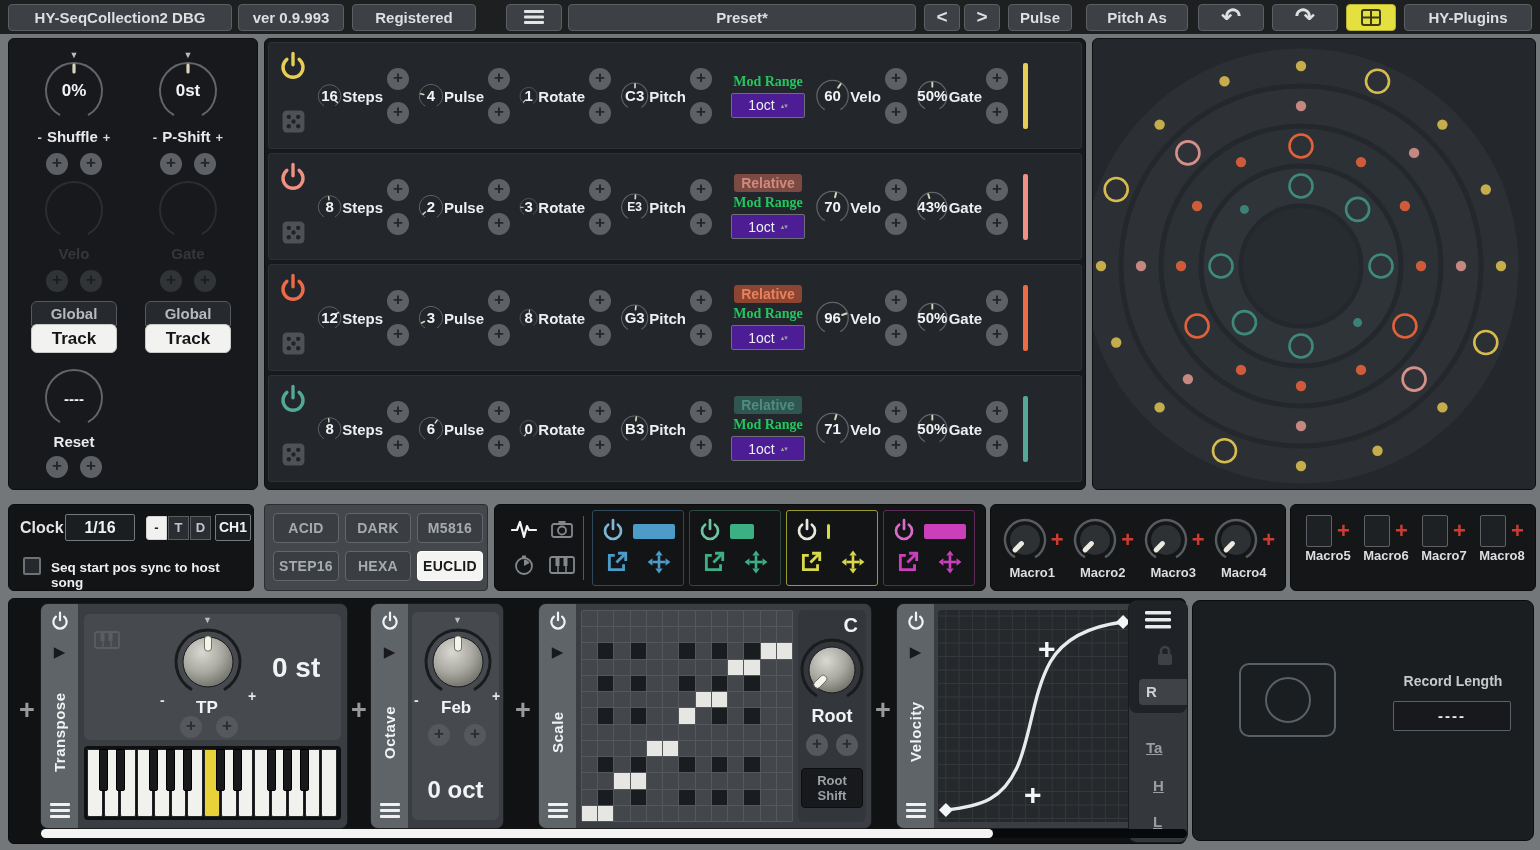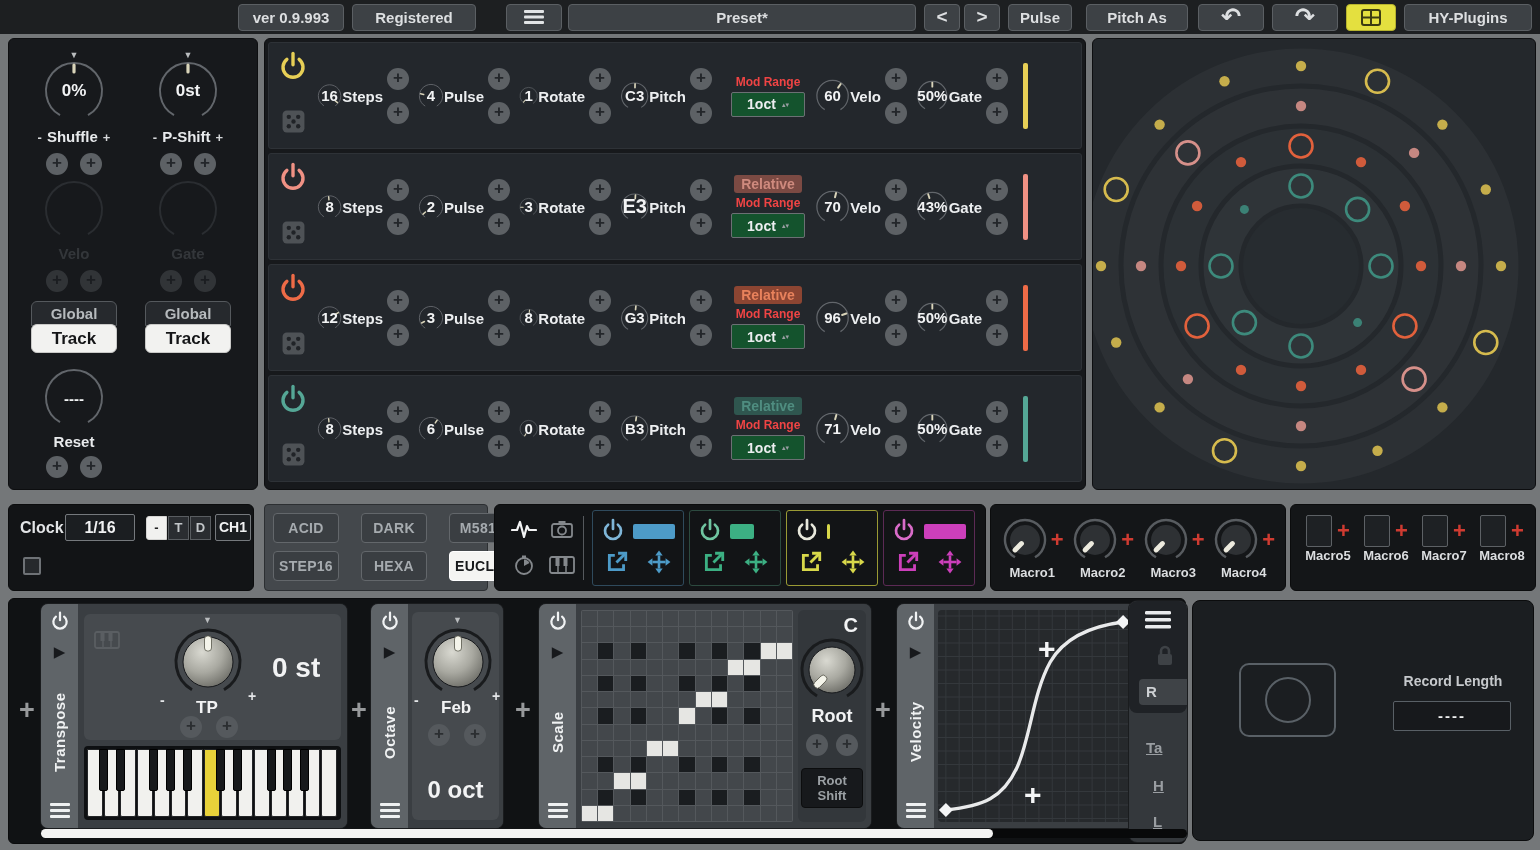--- a/index.html
+++ b/index.html
@@ -50,41 +50,41 @@
     border-radius:3px;display:flex;align-items:center;}
   .seqrow:last-child{margin-bottom:0;}
   .rowside{width:48px;height:100%;display:flex;flex-direction:column;justify-content:space-between;
     align-items:center;padding:8px 0 10px 0;}
   .kgroup{width:101px;display:flex;align-items:center;}
   .kcol{display:flex;flex-direction:row;align-items:center;width:66px;}
   .klabel{color:#eceef0;font-weight:bold;font-size:15px;margin-top:2px;}
   .pluscol{display:flex;flex-direction:column;gap:12px;margin-left:4px;}
   .modrange{width:94px;display:flex;flex-direction:column;align-items:center;gap:3px;}
   .badge{font-weight:bold;font-size:14px;padding:1px 7px;border-radius:3px;}
-  .mrlabel{color:#ef4444;font-weight:bold;font-size:12px;}
-  .mrsel{width:74px;height:25px;border:1px solid #6c7074;background:#14532d;border-radius:2px;color:#eceef0;
-    font-weight:bold;font-size:14px;display:flex;align-items:center;justify-content:center;gap:6px;}
+  .mrlabel{color:#22c55e;font-weight:bold;font-size:14px;font-family:Liberation Serif, serif;}
+  .mrsel{width:74px;height:25px;border:1px solid #6c7074;background:#4c1d95;border-radius:2px;color:#eceef0;
+    font-weight:normal;font-size:14px;display:flex;align-items:center;justify-content:center;gap:6px;}
   .spin{display:inline-flex;flex-direction:column;font-style:normal;color:#9a9ea2;font-size:7px;line-height:5px;}
   .rowbar{width:5px;height:66px;border-radius:2px;margin-left:6px;}
 
   
   #radial{left:1092px;top:38px;width:444px;height:452px;background:#24282c;border-radius:6px;border:1px solid #0d0e10;overflow:hidden;}
 
   
   #clockpanel{left:8px;top:504px;width:246px;height:87px;background:#121416;border-radius:6px;border:1px solid #0b0c0d;}
   .cl-label{color:#e2e4e6;font-weight:bold;font-size:16px;}
   .cl-box{border:1px solid #75797d;background:#1b1e21;color:#f0f1f2;font-weight:bold;text-align:center;border-radius:2px;}
   .seg{height:24px;width:21px;font-weight:bold;font-size:13px;text-align:center;line-height:22px;}
   .seg.on{background:#f1f1ef;color:#222;border-radius:3px 0 0 3px;border:1px solid #d5d5d3;}
   .seg.off{background:#2a2d31;color:#c2c6c9;border:1px solid #595d61;}
   .chk{width:18px;height:18px;border:2px solid #6e7276;background:#26292c;border-radius:2px;}
   .cl-sync{color:#eceef0;font-weight:bold;font-size:13.5px;}
 
   #modes{left:264px;top:504px;width:224px;height:87px;background:#44484c;border-radius:4px;border:1px solid #2c2f32;
-    display:grid;grid-template-columns:repeat(3,66px);grid-template-rows:30px 30px;gap:8px 22px;padding:8px;}
+    display:grid;grid-template-columns:repeat(3,66px);grid-template-rows:30px 30px;gap:8px 6px;padding:8px;}
   .mode{background:#3a3e42;border:1px solid #63676b;border-radius:4px;color:#a6abaf;font-weight:bold;font-size:14px;
     display:flex;align-items:center;justify-content:center;letter-spacing:.3px;}
   .mode.on{background:#f4f4f2;color:#17191b;border-color:#ffffff;}
 
   #modbar{left:494px;top:504px;width:492px;height:87px;background:#121416;border-radius:6px;border:1px solid #0b0c0d;
     display:flex;align-items:center;}
   .mb-icons{width:86px;height:100%;display:grid;grid-template-columns:38px 38px;grid-template-rows:36px 36px;
     padding:6px 0 0 10px;}
   .mb-icons span{display:flex;align-items:center;justify-content:center;}
   .mb-div{width:1px;height:64px;background:#55595d;margin:0 8px 0 2px;}
@@ -159,20 +159,21 @@
   #mr-len-label{position:absolute;left:190px;top:72px;width:140px;text-align:center;color:#c6c9cc;font-weight:bold;font-size:14px;}
   #mr-len-box{position:absolute;left:200px;top:100px;width:118px;height:30px;border:1px solid #596066;background:#17191c;
     border-radius:2px;color:#f0f1f2;font-weight:bold;font-size:15px;text-align:center;line-height:28px;letter-spacing:2px;}
 </style>
 </head>
 <body>
 
 <div id="stage">
 
   <div id="topbar" class="abs">
+    <div class="tbtn abs" style="left:8px;width:224px">HY-SeqCollection2 DBG</div>
     <div class="tbtn abs" style="left:238px;width:106px">ver 0.9.993</div>
     <div class="tbtn abs" style="left:352px;width:124px">Registered</div>
     <div class="tbtn abs" style="left:506px;width:56px">
       <svg width="20" height="14" viewBox="0 0 20 14">
           <g fill="#e2e4e6">
             <rect y="0" width="20" height="3" rx="1"></rect>
             <rect y="5.5" width="20" height="3" rx="1"></rect>
             <rect y="11" width="20" height="3" rx="1"></rect>
           </g>
         </svg>
@@ -470,21 +471,21 @@
       <span class="plus">+</span>
           </div>
         </div>
         <div class="kgroup">
       <div class="kcol">
             <div class="knob" style="width:56px;height:56px">
     <svg viewBox="0 0 56 56">
                 <path d="M 15.5 49.7 A 25 25 0 1 1 40.5 49.7" fill="none" stroke="#62666b" stroke-width="2"></path>
                 <line x1="29.1" y1="12.0" x2="29.6" y2="5.1" stroke="#d9d4ba" stroke-width="3.2" stroke-linecap="round"></line>
               </svg>
-    <span class="kval" style="font-size:20px;color:#f2f3f4">E3</span>
+    <span class="kval" style="font-size:12px;color:#f2f3f4">E3</span>
             </div>
         <span class="klabel">Pitch</span>
           </div>
       <div class="pluscol">
             <span class="plus">+</span>
       <span class="plus">+</span>
           </div>
         </div>
       <div class="modrange">
         <span class="badge" style="background:#7b4a43;color:#cf8a7e">Relative</span>
@@ -820,20 +821,21 @@
       </svg></div>
 
   <div id="clockpanel" class="abs">
     <span class="abs cl-label" style="left:11px;top:14px">Clock</span>
     <span class="abs cl-box" style="left:56px;top:9px;width:70px;height:27px;font-size:16px;line-height:25px">1/16</span>
     <span class="abs seg on" style="left:137px;top:11px">-</span>
     <span class="abs seg off" style="left:159px;top:11px">T</span>
     <span class="abs seg off" style="left:181px;top:11px">D</span>
     <span class="abs cl-box" style="left:206px;top:9px;width:36px;height:27px;font-size:14px;line-height:25px">CH1</span>
     <span class="abs chk" style="left:14px;top:52px"></span>
+    <span class="abs cl-sync" style="left:42px;top:55px">Seq start pos sync to host song</span>
   </div>
 
   <div id="modes" class="abs">
       <div class="mode">ACID</div>
       <div class="mode">DARK</div>
       <div class="mode">M5816</div>
       <div class="mode">STEP16</div>
       <div class="mode">HEXA</div>
       <div class="mode on">EUCLID</div>
     </div>

